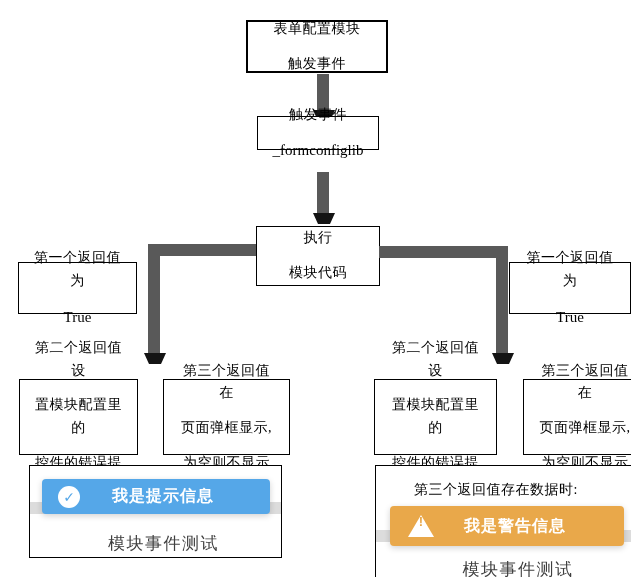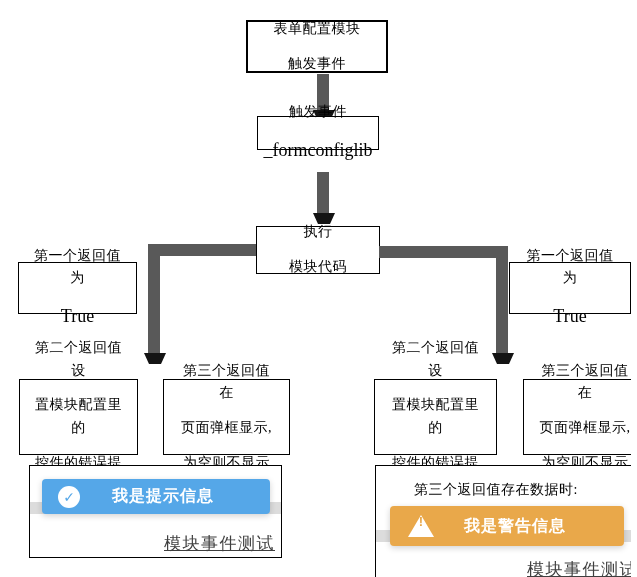--- a/index.html
+++ b/index.html
@@ -10,21 +10,21 @@
     overflow:hidden;
   }
   
   .node{
     position:absolute; background:#fff; border:1px solid #000;
     display:flex; flex-direction:column; align-items:center; justify-content:center;
     font-size:14px; color:#000; line-height:1.62; text-align:center;
     letter-spacing:0.5px;
   }
   .node.thick{ border-width:2px; }
-  .latin{ letter-spacing:0; font-size:18px; }
+  .latin{ letter-spacing:0; font-size:15px; }
   
   .stem{ position:absolute; background:#595959; }
   .arrowhead{
     position:absolute; width:0; height:0;
     border-left:5px solid transparent; border-right:5px solid transparent;
     border-top:11px solid #141414;
   }
   
   .demo{
     position:absolute; background:#fff; border:1px solid #000;
@@ -43,22 +43,22 @@
   }
   .icon-triangle{
     position:relative; width:26px; height:22px; flex:0 0 auto; background:#ffffff;
     clip-path:polygon(50% 0, 0 100%, 100% 100%);
   }
   .icon-triangle span{
     position:absolute; left:0; right:0; bottom:0; text-align:center;
     font-size:13px; font-weight:700; line-height:1.4;
   }
   .caption{
-    position:absolute; left:16px; right:0; text-align:right;
-    font-size:17px; color:#3f3f3f; letter-spacing:1.5px;text-decoration:underline;
+    position:absolute; left:16px; right:0; text-align:center;
+    font-size:17px; color:#3f3f3f; letter-spacing:1.5px;
   }
   .note{
     position:absolute; font-size:14px; color:#000;
     font-family:"Liberation Serif","DejaVu Serif",serif; letter-spacing:0.5px;
   }
 </style>
 </head>
 <body>
 
 <div class="canvas">
@@ -72,21 +72,21 @@
   <div class="arrowhead" style="left:301px; top:98px;"></div>
 
   <div class="node" style="left:245px; top:104px; width:122px; height:34px;">
     <span>触发事件</span>
     <span class="latin">_formconfiglib</span>
   </div>
 
   <div class="stem" style="left:305px; top:160px; width:2px; height:42px;"></div>
   <div class="arrowhead" style="left:301px; top:201px;"></div>
 
-  <div class="node" style="left:244px; top:214px; width:124px; height:48px;">
+  <div class="node" style="left:244px; top:214px; width:124px; height:60px;">
     <span>执行</span>
     <span>模块代码</span>
   </div>
 
   <div class="stem" style="left:136px; top:232px; width:108px; height:2px;"></div>
   <div class="stem" style="left:136px; top:232px; width:2px; height:109px;"></div>
   <div class="arrowhead" style="left:132px; top:341px;"></div>
 
   <div class="stem" style="left:367px; top:234px; width:119px; height:2px;"></div>
   <div class="stem" style="left:484px; top:234px; width:2px; height:107px;"></div>

